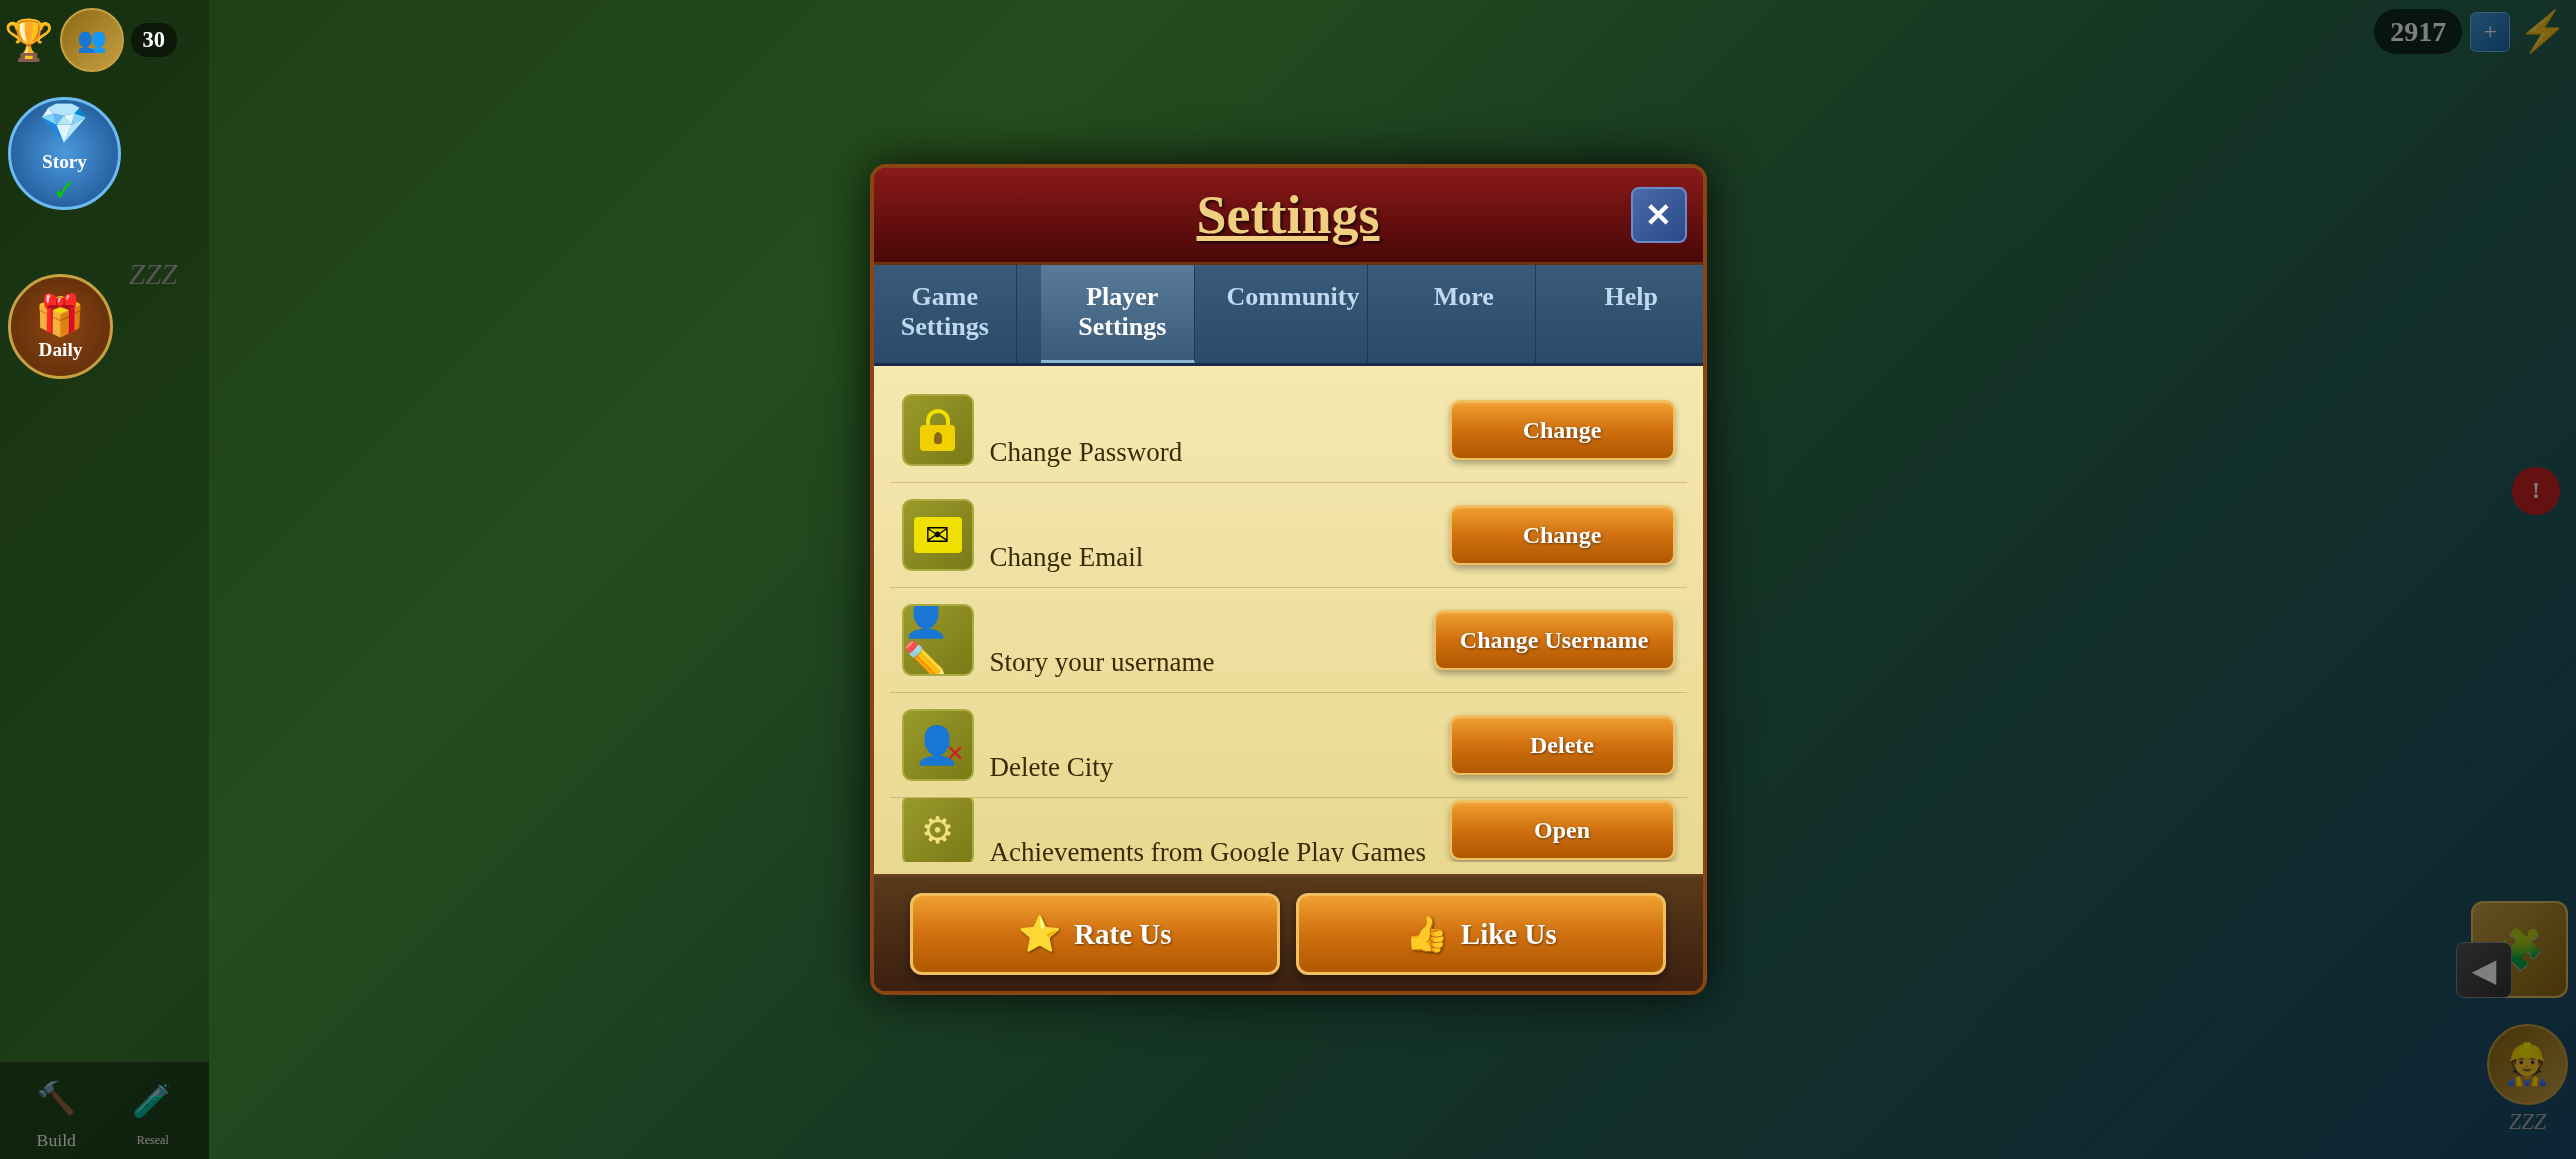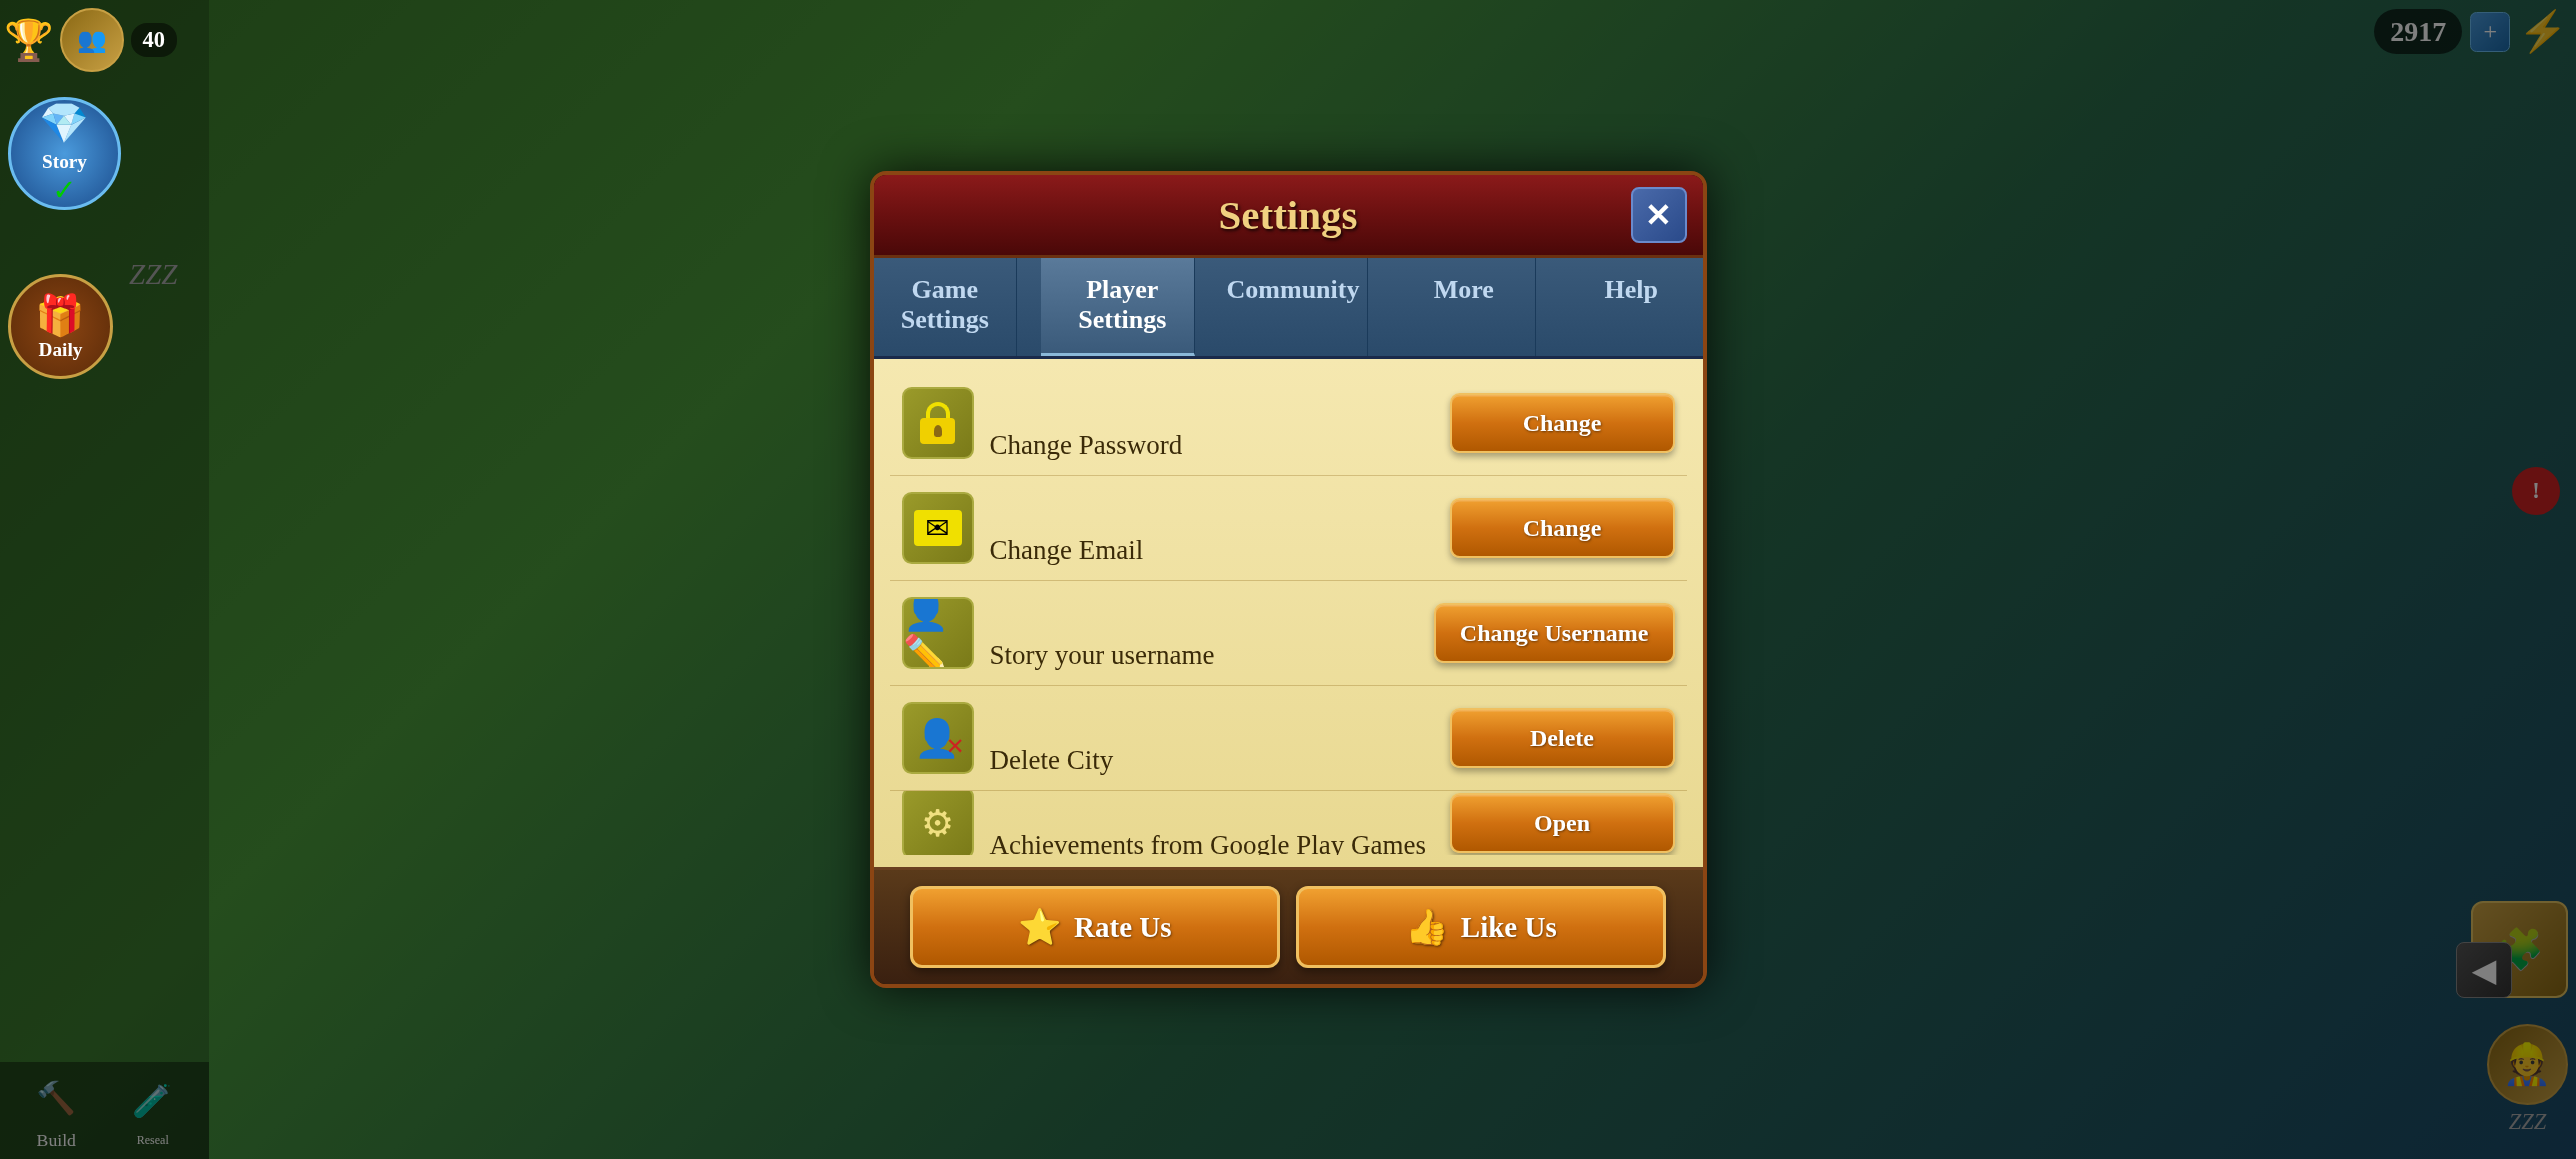--- a/index.html
+++ b/index.html
@@ -256,24 +256,25 @@
     .modal-header {
       background: linear-gradient(180deg, #8B1a1a 0%, #6a1010 50%, #4a0808 100%);
       padding: 16px 24px;
       text-align: center;
       position: relative;
       border-bottom: 3.2px solid #6a3010;
     }
 
     .modal-title {
       color: #f0d080;
-      font-size: 41px;
+      font-size: 54px;
       font-weight: bold;
       text-shadow: 1.6px 1.6px 3.2px rgba(0,0,0,0.8);
       font-family: 'Georgia', serif;
+      text-decoration: underline;
     }
 
     .close-btn {
       position: absolute;
       right: 16px;
       top: 50%;
       transform: translateY(-50%);
       width: 56px;
       height: 56px;
       background: linear-gradient(135deg, #4a6aaa, #2a4a8a);
@@ -444,21 +445,21 @@
 </head>
 <body>
 
 <div class="game-bg"></div>
 
 <div class="left-sidebar">
 
   <div style="position:absolute; top:8px; left:4px; display:flex; align-items:center; gap:6.4px; z-index:1;">
     <div style="font-size:40px; color:#f0c000;">🏆</div>
     <div class="avatar-circle">👥</div>
-    <div class="currency-display">40</div>
+    <div class="currency-display">30</div>
   </div>
 
   <div class="story-btn" style="z-index:1;">
     <div style="font-size:40px;">💎</div>
     <div style="font-size:19.3px; font-weight:bold; margin-top:4px;">Story</div>
     <div style="font-size:29px; color:#00cc00;">✓</div>
   </div>
 
   <div class="daily-btn" style="z-index:1;">
     <div style="font-size:40px;">🎁</div>

